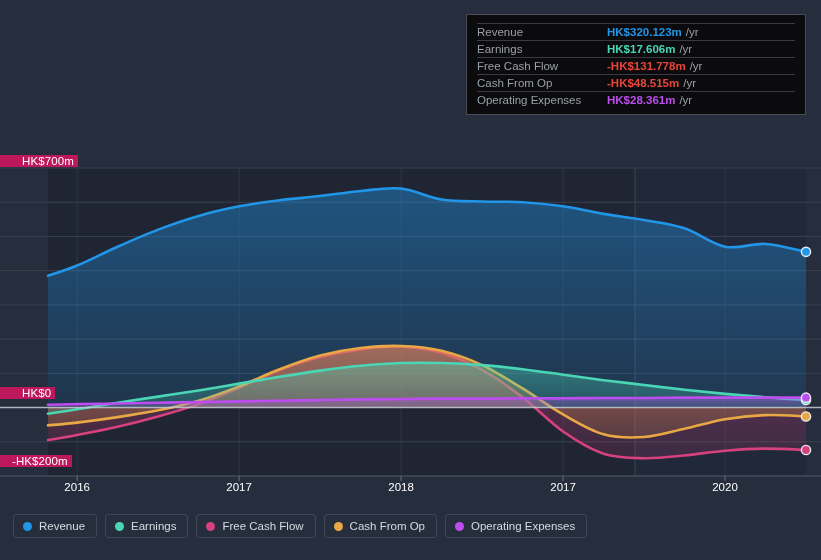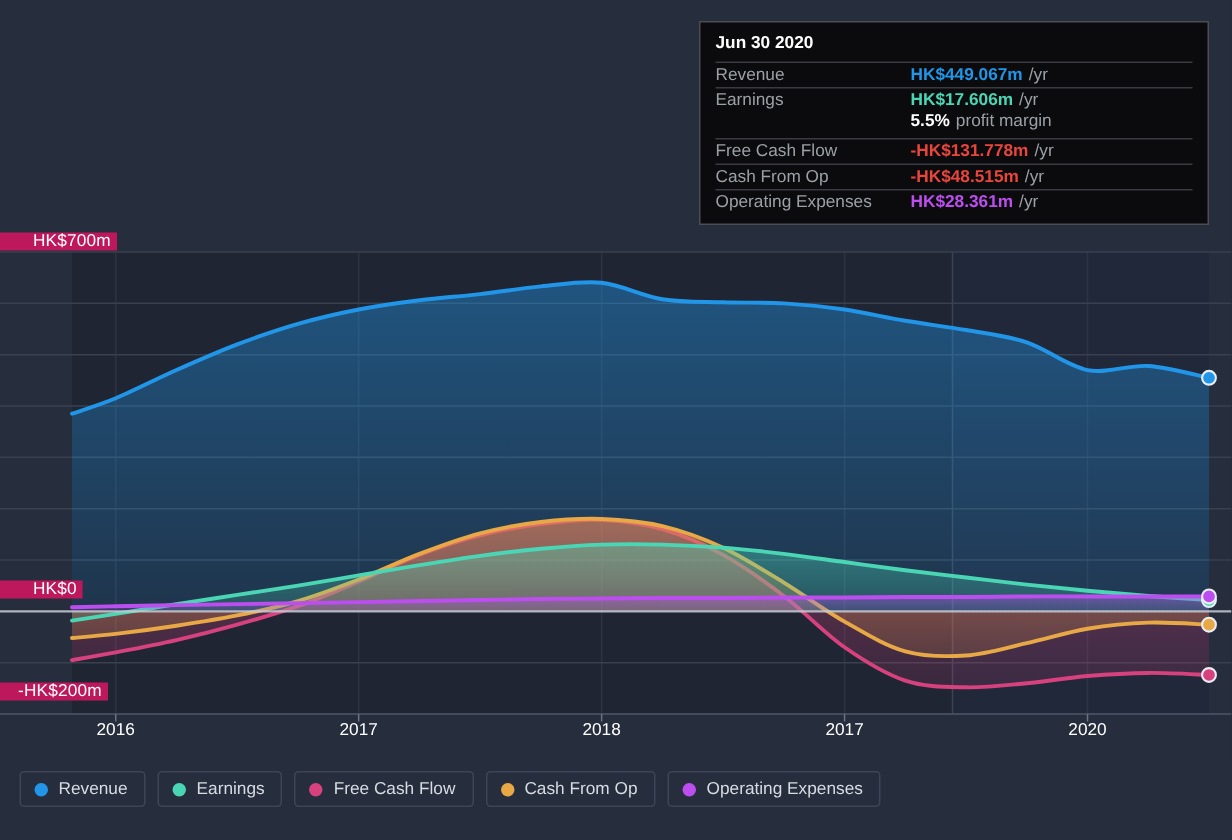--- a/index.html
+++ b/index.html
@@ -159,37 +159,31 @@
 
   <div id="x-axis">
       <div class="x-label" style="left: 77.1538px;">2016</div>
       <div class="x-label" style="left: 239.12px;">2017</div>
       <div class="x-label" style="left: 401.085px;">2018</div>
       <div class="x-label" style="left: 563.051px;">2017</div>
       <div class="x-label" style="left: 725.017px;">2020</div>
     </div>
 
   <div id="tooltip">
-    <div id="tooltip-title">Jun 30 2020</div>
     <div id="tooltip-rows">
         <div class="tt-row">
           <span class="tt-label">Revenue</span>
-          <span class="tt-val" style="color: rgb(33, 150, 232);">HK$449.067m</span>
+          <span class="tt-val" style="color: rgb(33, 150, 232);">HK$320.123m</span>
           <span class="tt-unit">/yr</span>
         </div>
         <div class="tt-row">
           <span class="tt-label">Earnings</span>
           <span class="tt-val" style="color: rgb(74, 214, 181);">HK$17.606m</span>
           <span class="tt-unit">/yr</span>
         </div>
-        <div class="tt-row sub">
-          <span class="tt-label"></span>
-          <span class="tt-val" style="color: rgb(255, 255, 255);">5.5%</span>
-          <span class="tt-sub-label">profit margin</span>
-        </div>
         <div class="tt-row">
           <span class="tt-label">Free Cash Flow</span>
           <span class="tt-val" style="color: rgb(232, 69, 60);">-HK$131.778m</span>
           <span class="tt-unit">/yr</span>
         </div>
         <div class="tt-row">
           <span class="tt-label">Cash From Op</span>
           <span class="tt-val" style="color: rgb(232, 69, 60);">-HK$48.515m</span>
           <span class="tt-unit">/yr</span>
         </div>

